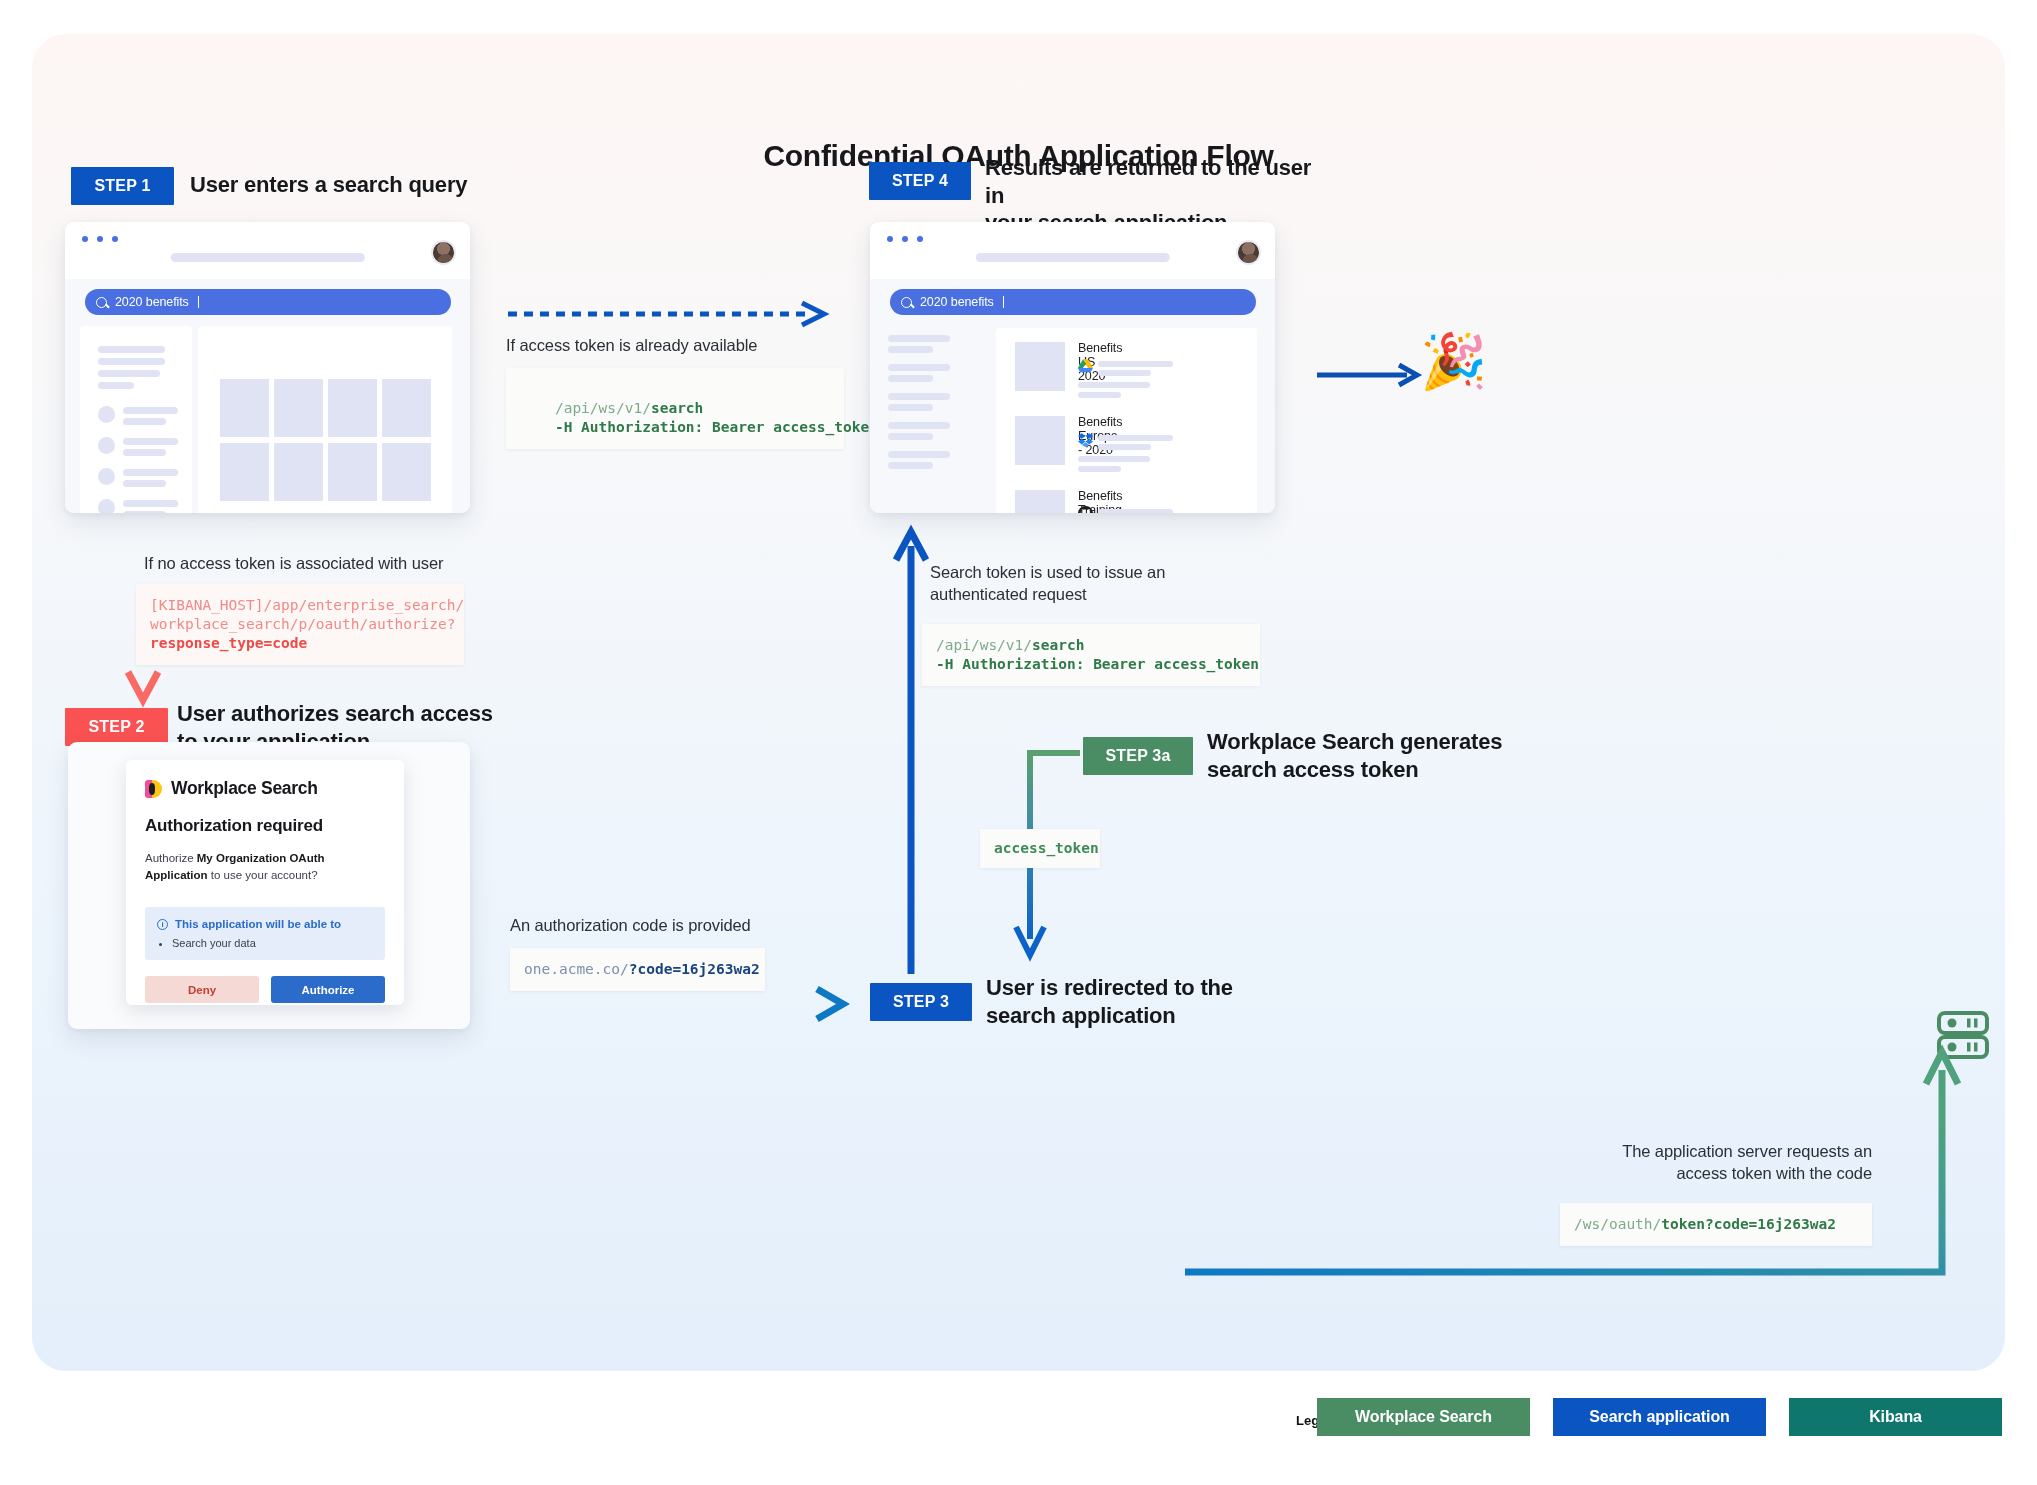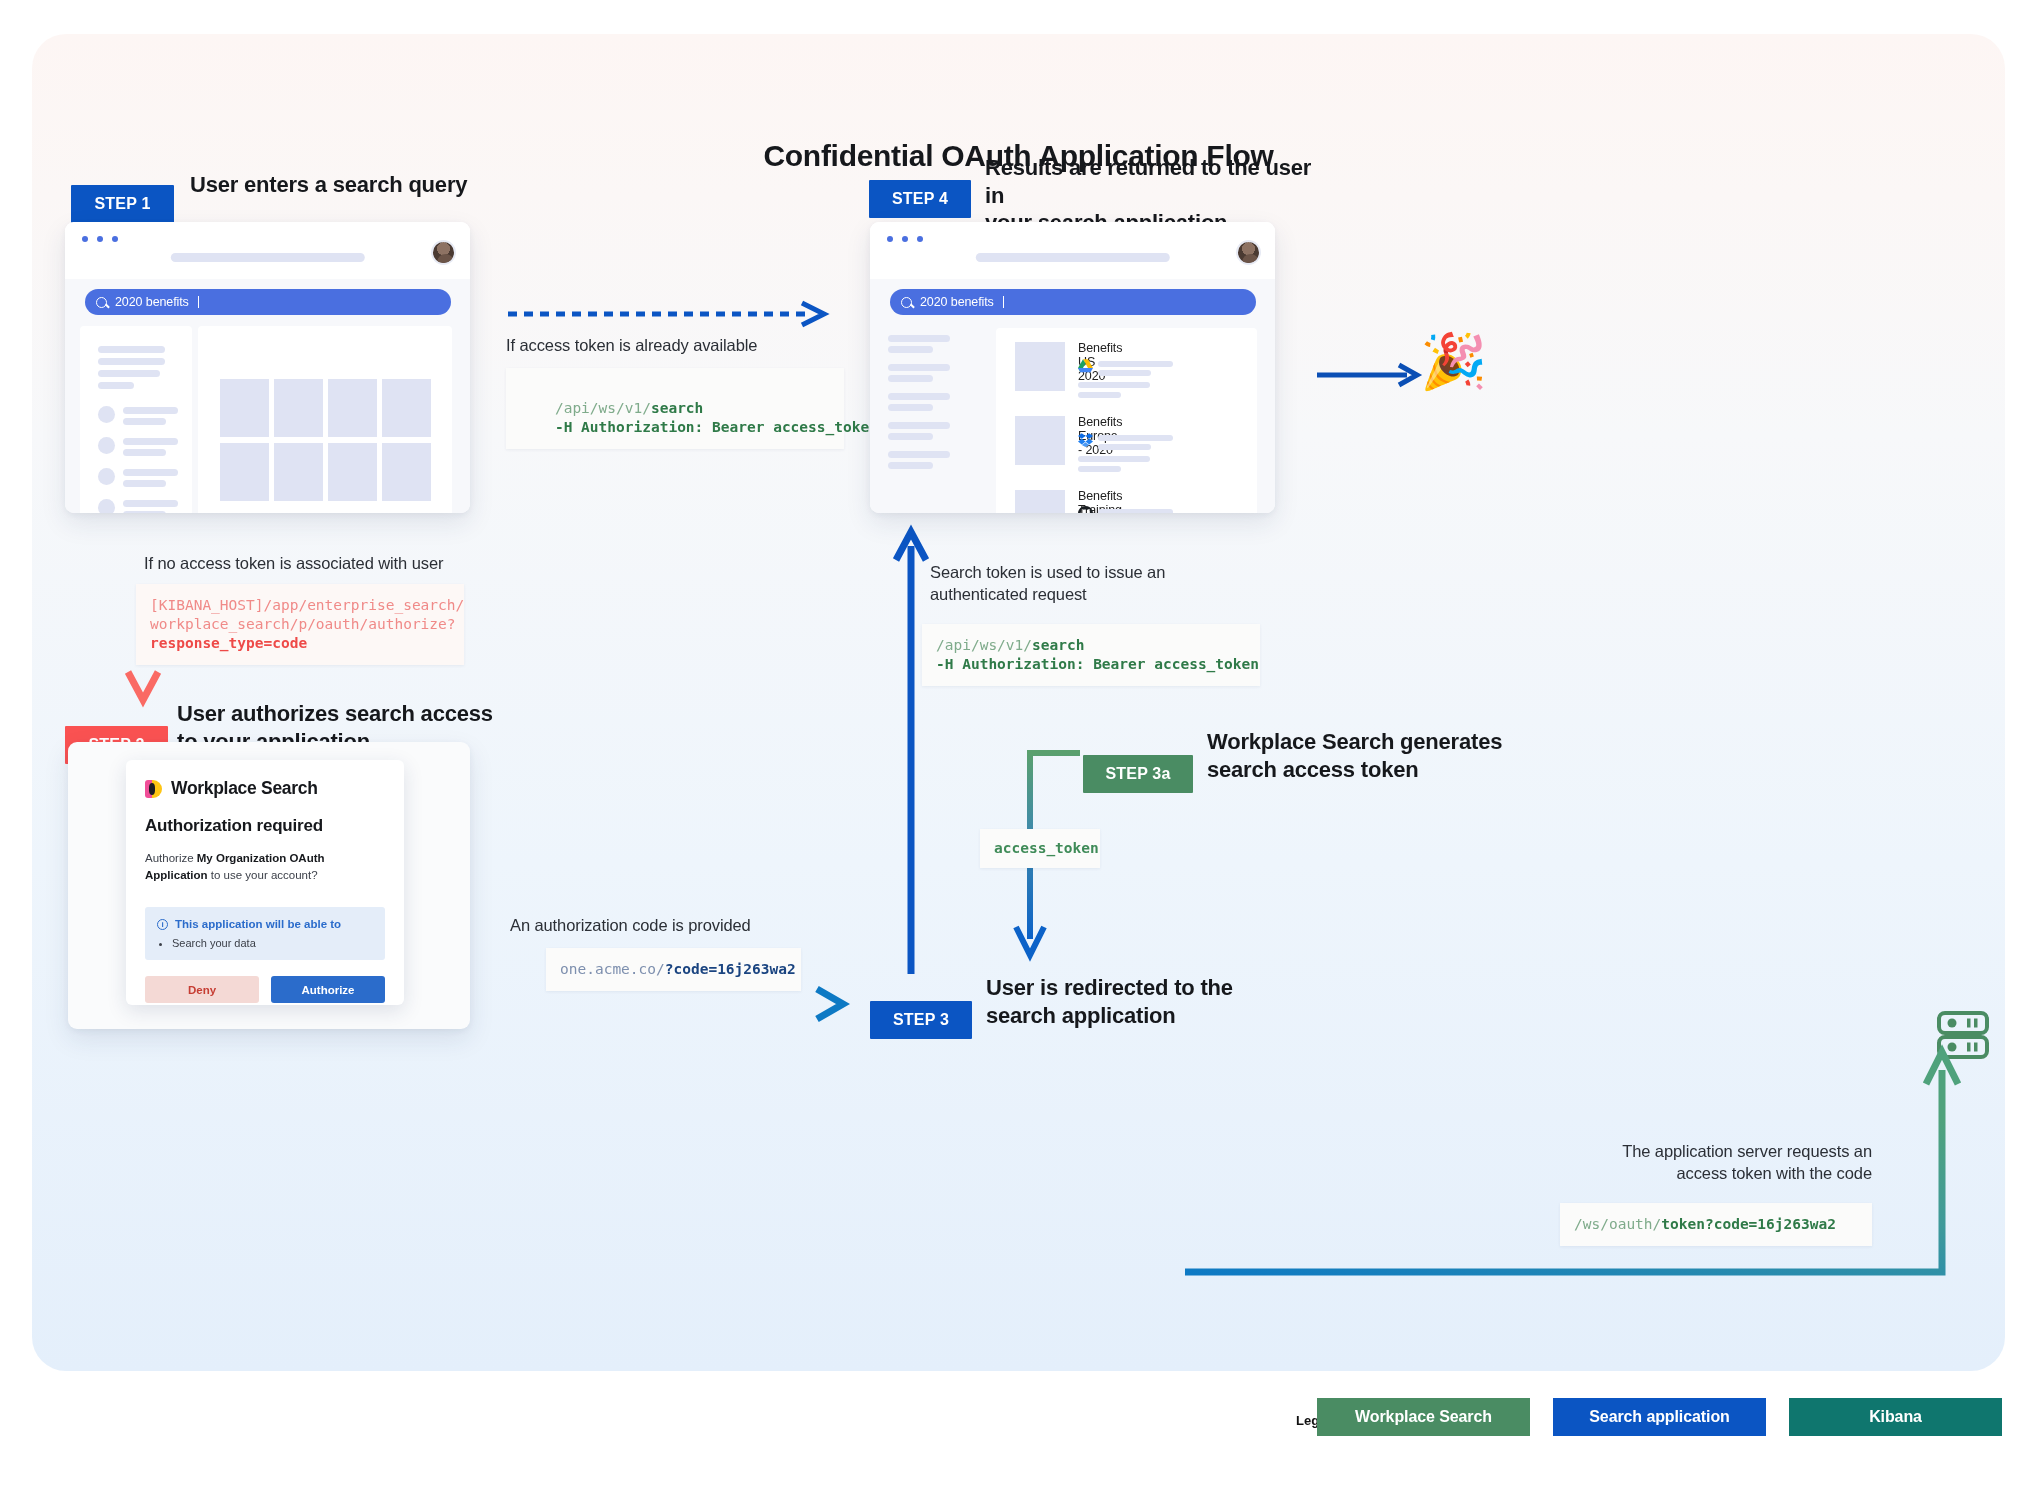--- a/index.html
+++ b/index.html
@@ -16,21 +16,21 @@
 
   .ttl {
     position:absolute; left:0; top:105px; width:1973px; text-align:center;
     font-size:30px; font-weight:bold; color:#16181c; letter-spacing:-0.3px;
   }
 
   
   .chip {
     position:absolute; display:flex; align-items:center; justify-content:center;
     color:#fff; font-size:16px; font-weight:bold; letter-spacing:0.2px;
-    height:38px; border-radius:1px;margin-top:18px;
+    height:38px; border-radius:1px;
   }
   .chip.blue { background:#0b55c3; }
   .chip.red  { background:#fa5252; }
   .chip.green{ background:#4a8c63; }
 
   .steptitle {
     position:absolute; font-size:22px; font-weight:bold; color:#16181c;
     line-height:1.26; letter-spacing:-0.2px;
   }
 
@@ -71,21 +71,21 @@
   .code {
     position:absolute; background:#fbfbfa;
     font-family:"DejaVu Sans Mono", monospace; font-size:14.5px; line-height:1.32;
     padding:12px 14px; white-space:pre; box-shadow:0 1px 3px rgba(40,60,100,.07);
   }
   .code b { font-weight:bold; }
   .code.green { color:#7fab8b; }
   .code.green b { color:#2f7a48; }
   .code.red { background:#fdf8f6; color:#f08a88; }
   .code.red b { color:#ee4a48; }
-  .code.navy { color:#7d8fae;margin-left:36px; }
+  .code.navy { color:#7d8fae; }
   .code.navy b { color:#1a4480; }
   .code.tokenbox { color:#3f8b58; font-weight:bold; background:#fbfbfa; }
 
   .note {
     position:absolute; font-size:16.5px; color:#2b2f36; line-height:1.36; letter-spacing:-0.1px;
   }
   .note.right { text-align:right; }
 
   
   .authcard {

